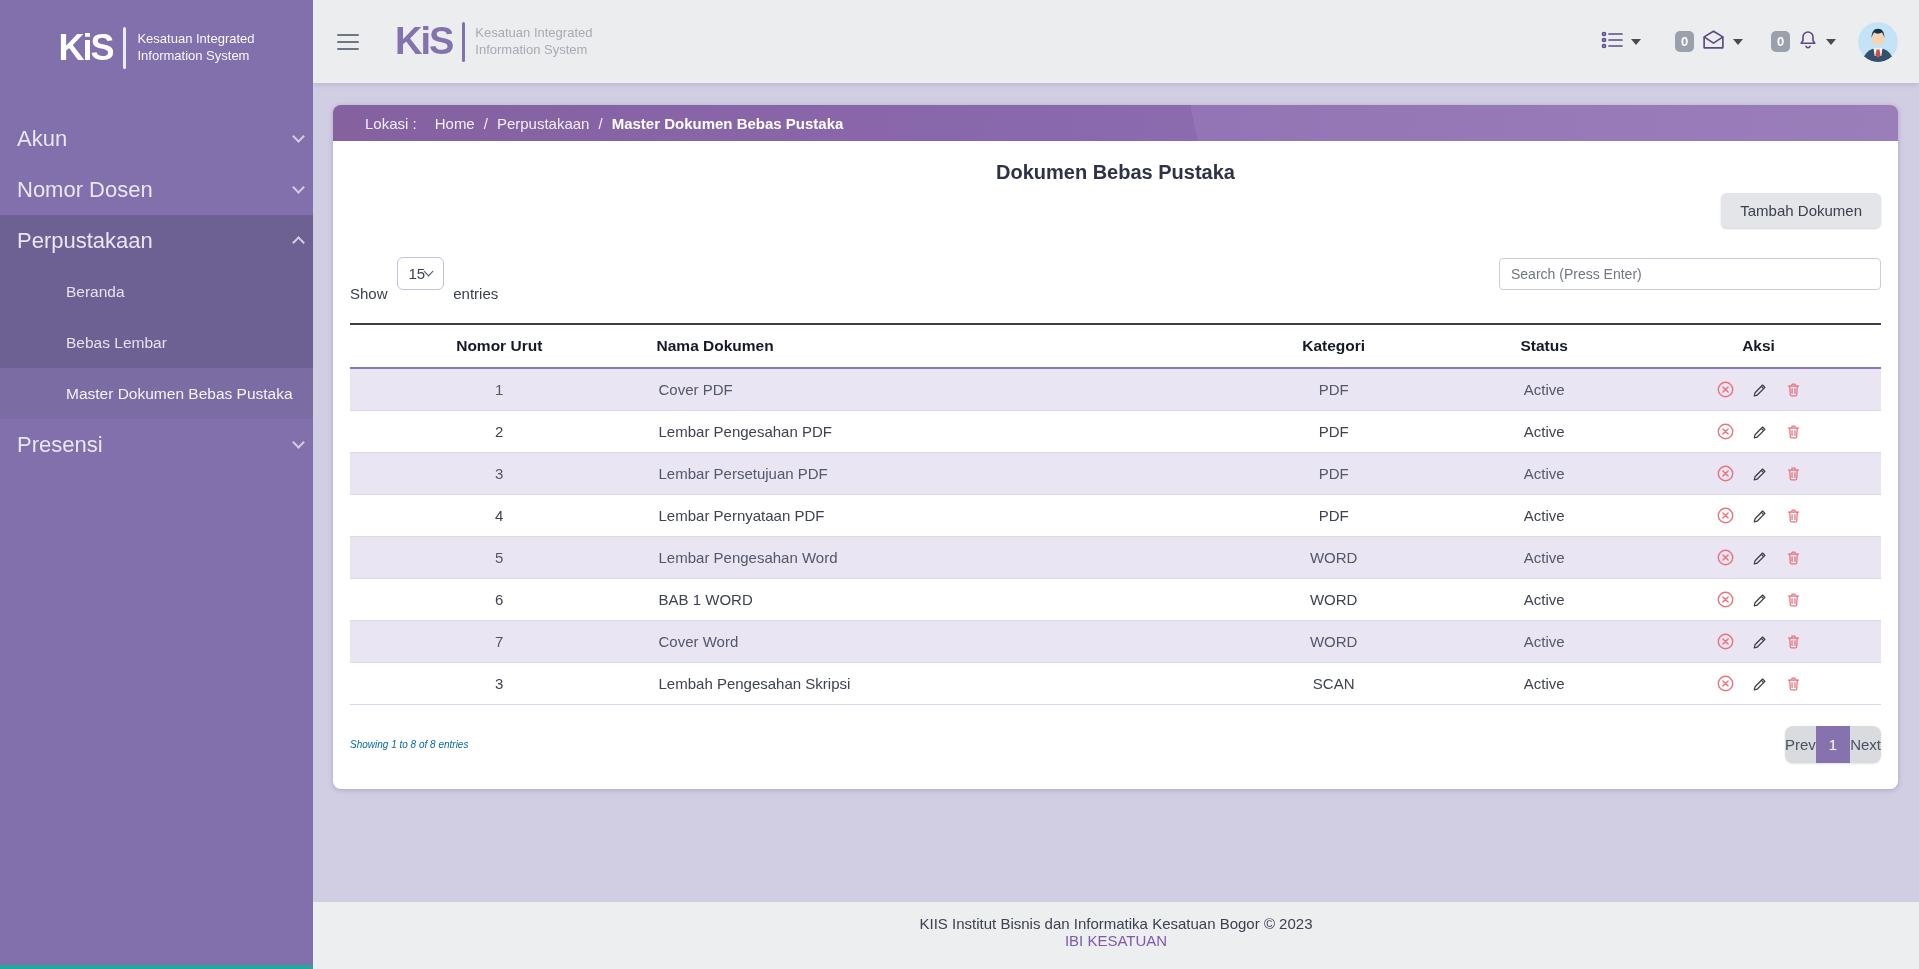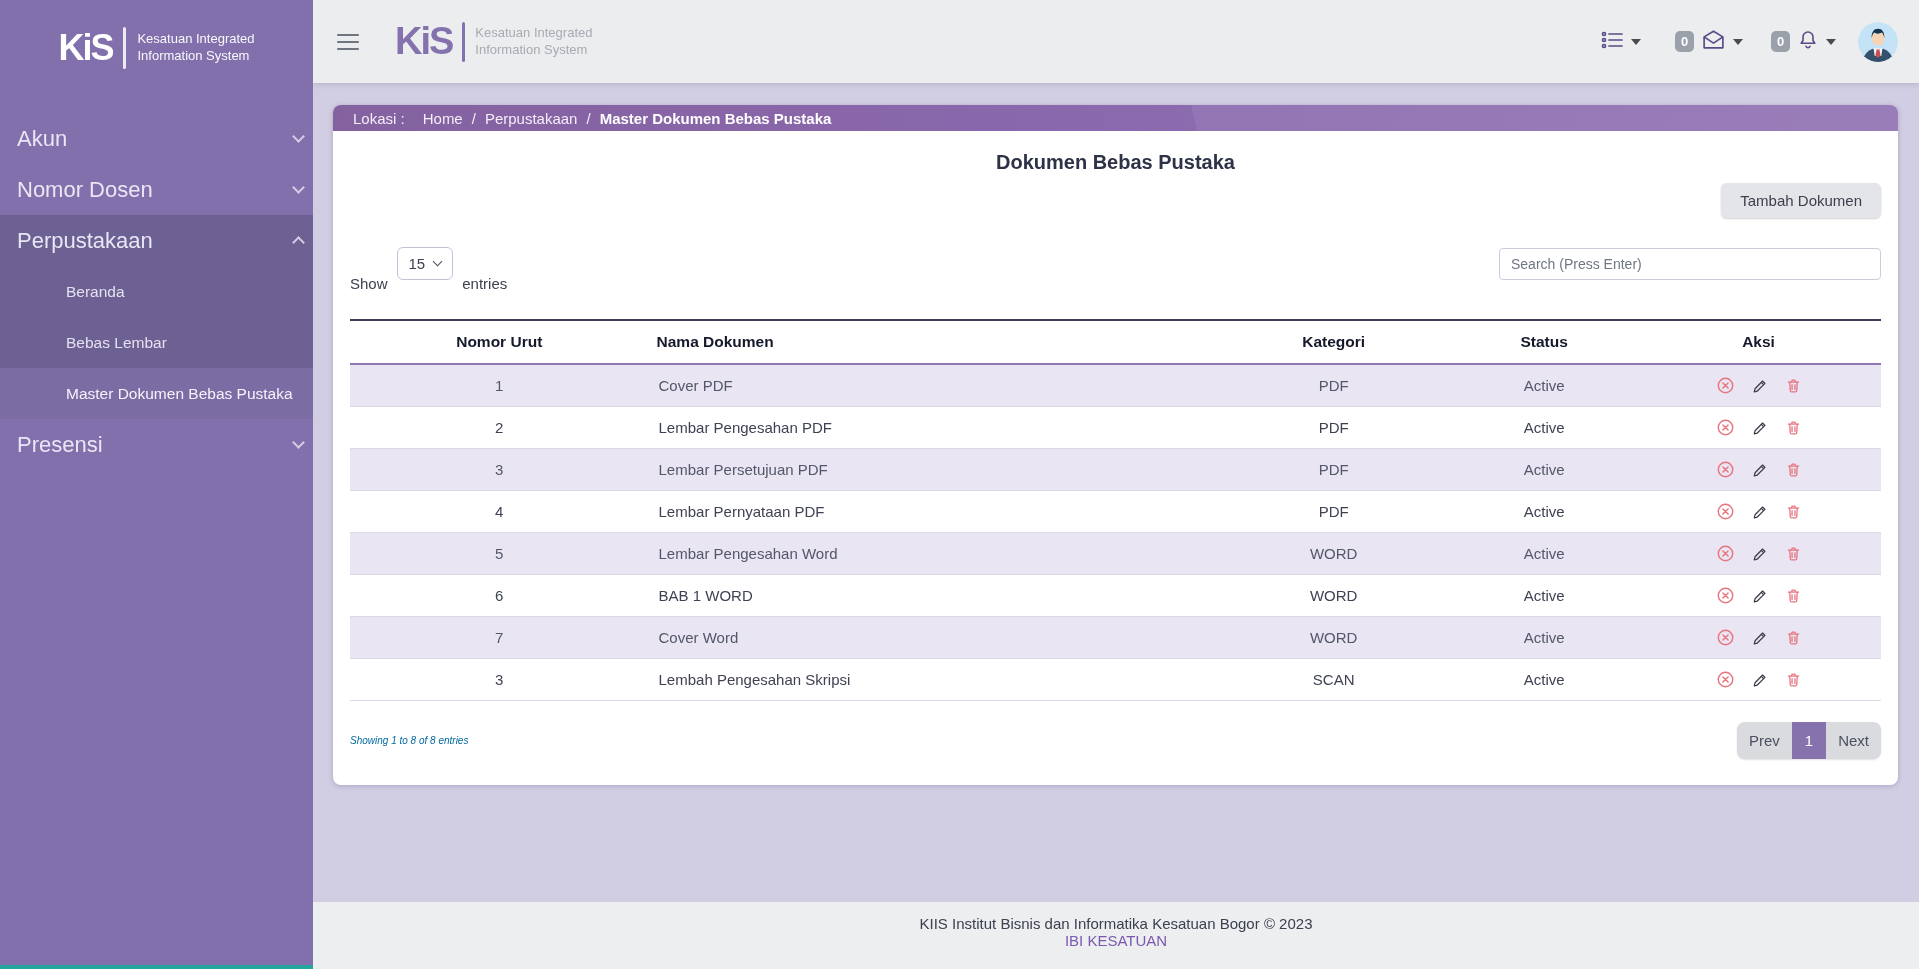--- a/index.html
+++ b/index.html
@@ -35,57 +35,57 @@
   .top-icons { margin-left:auto; display:flex; align-items:center; padding-right:21px; }
   .icon-group { display:flex; align-items:center; cursor:pointer; }
   .caret { width:0; height:0; border-left:5px solid transparent; border-right:5px solid transparent; border-top:6px solid #4a4a52; margin-left:7px; }
   .count-badge { background:#9aa1ab; color:#fdfdfe; font-size:13px; font-weight:bold; border-radius:5px; padding:3px 0; min-width:19px; text-align:center; margin-right:7px; }
   .gap28 { width:28px; } .gap34 { width:34px; } .gap22 { width:22px; }
   .avatar { width:40px; height:40px; border-radius:50%; overflow:hidden; cursor:pointer; }
 
   
   .main { flex:1; background:#d1cde3; padding:22px 21px 0 20px; overflow:hidden; }
   .card { border-radius:8px; box-shadow:0 1px 5px rgba(60,50,90,.25); }
-  .breadcrumb { height:26px; border-radius:8px 8px 0 0; display:flex; align-items:center; padding-left:20px; font-size:15px; color:#f3eef9;
+  .breadcrumb { height:36px; border-radius:8px 8px 0 0; display:flex; align-items:center; padding-left:32px; font-size:15px; color:#f3eef9;
     background:linear-gradient(78deg, rgba(255,255,255,0) 55%, rgba(255,255,255,.07) 55%),
                linear-gradient(100deg, #84619f 0%, #8a68ad 45%, #9274b5 100%);text-align:center; }
   .breadcrumb a { color:#f3eef9; text-decoration:none; cursor:pointer; }
   .bc-sep { margin:0 9px; }
   .bc-current { font-weight:bold; color:#ffffff; }
   .card-body { background:#ffffff; border-radius:0 0 8px 8px; min-height:632px; padding:0 17px 26px; }
   .page-title { text-align:center; padding-top:20px; font-size:20px; font-weight:600; color:#2e3246; }
   .btn-row { display:flex; justify-content:flex-end; margin-top:9px;align-items:flex-end; }
   .btn-gray { background:#e3e5e9; border:none; border-radius:6px; padding:9px 19px; font-size:15px; color:#3b404c; font-family:inherit; box-shadow:0 1px 2px rgba(0,0,0,.18); cursor:pointer; }
   .controls { display:flex; align-items:center; margin-top:17px; }
   .ctrl-label { font-size:15px; color:#3c4150;margin-top:40px; }
-  .page-size { display:flex; align-items:center; gap:9px; margin:0 9px; border:1px solid #c5c0d6; border-radius:6px; background:#fff; height:33px; padding:0 11px; font-size:15px; color:#3c4150; cursor:pointer; }
+  .page-size { display:flex; align-items:center; margin:0 9px; border:1px solid #c5c0d6; border-radius:6px; background:#fff; height:33px; padding:0 11px; font-size:15px; color:#3c4150; cursor:pointer; }
   .page-size .chev { border-color:#4a5160; width:7px; height:7px; border-width:1.6px; }
   .search-box { margin-left:auto; width:382px; height:32px; border:1px solid #cfcade; border-radius:4px; padding:0 11px; font-size:14px; color:#3c4150; font-family:inherit; background:#fff; }
   .search-box::placeholder { color:#707682; }
 
   
-  table { width:100%; border-collapse:collapse; margin-top:27px; }
+  table { width:100%; border-collapse:collapse; margin-top:21px; }
   thead th { font-size:15.5px; font-weight:bold; color:#15192b; padding:12px 8px; border-top:2px solid #403a54; border-bottom:2px solid #8e77b5; cursor:pointer; }
   tbody td { font-size:15px; color:#3e4253; padding:11px 8px; border-bottom:1px solid #ddd8e8; }
   tbody tr.striped { background:#e9e5f2; }
   tbody tr.striped td { color:#53576a; }
   .col-no { width:19.5%; text-align:center; }
   .col-name { width:37%; text-align:left; }
   .col-kat { width:15.5%; text-align:center; }
   .col-status { width:12%; text-align:center; }
   .col-aksi { width:16%; }
   td.col-name { padding-left:10px; }
   .aksi-wrap { display:flex; align-items:center; justify-content:center; gap:16px; }
   .aksi-wrap span { display:inline-flex; cursor:pointer; }
 
   
   .table-foot { display:flex; align-items:center; justify-content:space-between; margin-top:21px; }
   .showing { font-size:10px; color:#0369a1;font-style:italic; }
   .pagination { display:flex; border-radius:8px; overflow:hidden; background:#d9dbdf; box-shadow:0 1px 2px rgba(0,0,0,.12); }
-  .page-btn { padding:10px 12px; font-size:15px; color:#4a5160; cursor:pointer; }
+  .page-btn { padding:10px 0; font-size:15px; color:#4a5160; cursor:pointer; }
   .page-btn.active { background:#8672ac; color:#ffffff; padding:10px 13px; min-width:34px; text-align:center; }
 
   
   .footer { height:67px; background:#eceef0; text-align:center; padding-top:13px; }
   .footer-line1 { font-size:15px; color:#3c4150; }
   .footer-line2 { font-size:15px; color:#7b59ae; }
   .footer-line2 a { color:#7b59ae; text-decoration:none; cursor:pointer; }
 </style>
 </head>
 <body>

